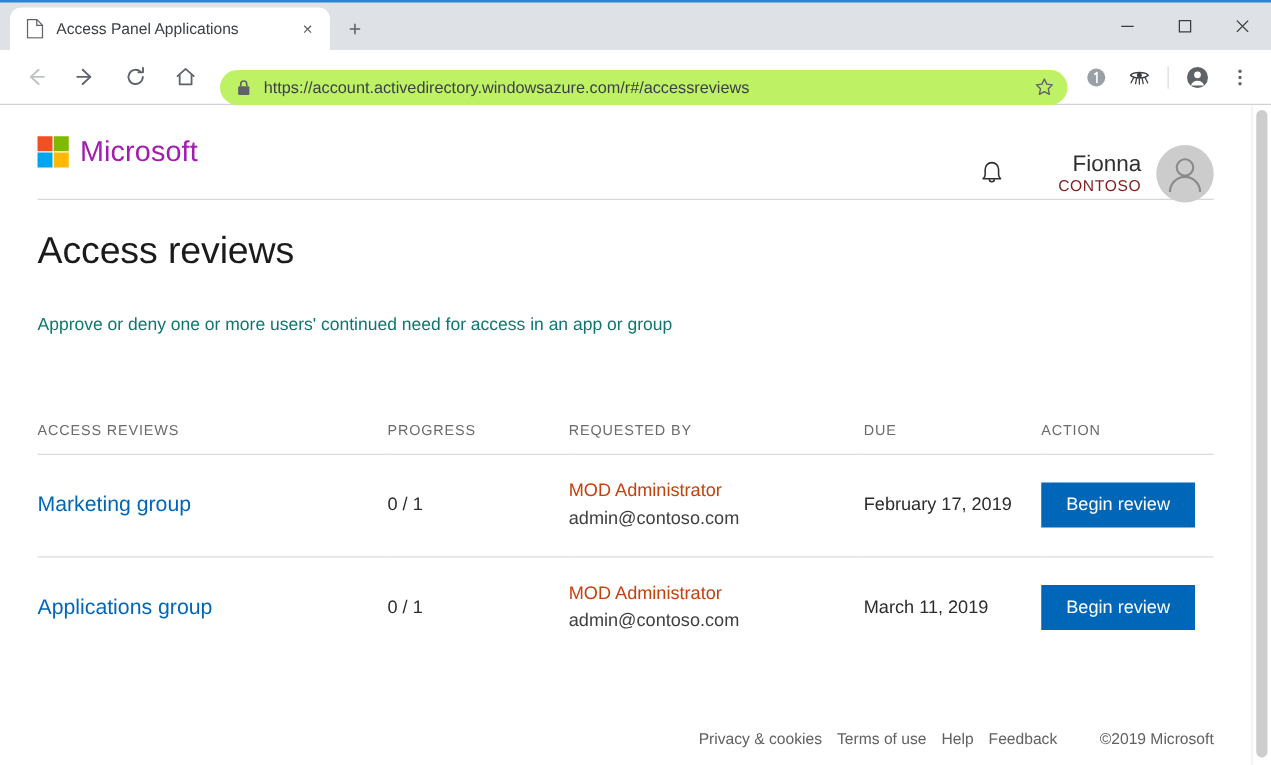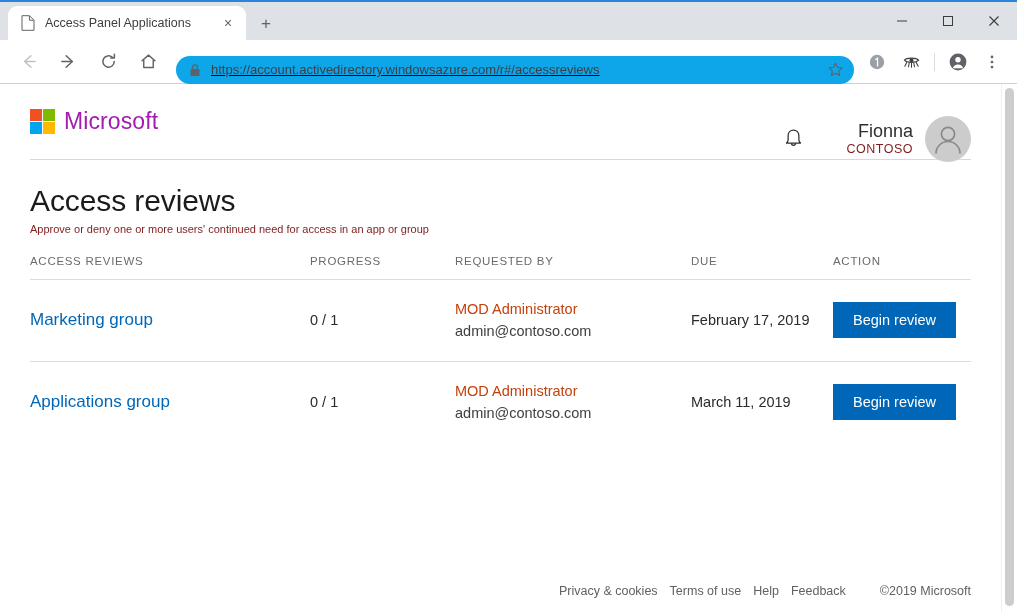--- a/index.html
+++ b/index.html
@@ -30,21 +30,21 @@
     background: #dee1e6;
     position: relative;
     display: flex;
     align-items: flex-end;
     flex: 0 0 auto;
     border-top: 2px solid #2b84d8;
     box-sizing: border-box;
   }
   .tab {
     margin-left: 8px;
-    width: 238px;
+    width: 256px;
     height: 34px;
     background: #ffffff;
     border-radius: 9px 9px 0 0;
     display: flex;
     align-items: center;
     padding: 0 8px 0 12px;
     box-sizing: border-box;
     position: relative;
   }
   .tab-favicon {
@@ -128,29 +128,28 @@
     justify-content: center;
     color: #5f6368;
     border-radius: 50%;
     cursor: pointer;
     flex: 0 0 auto;
   }
   .navbtn.disabled { color: #bdc1c6; }
   .omnibox {
     flex: 1 1 auto;
     height: 28px;
-    background: #0ea5e9;
+    background: #bef264;
     border-radius: 14px;
     display: flex;
     align-items: center;
     margin: 16px 6px 0 8px;
     padding: 0 6px 0 12px;
     box-sizing: border-box;
     cursor: text;
-    text-decoration: underline;
   }
   .lock-ico {
     width: 14px;
     height: 14px;
     margin-right: 9px;
     flex: 0 0 auto;
     display: flex;
     align-items: center;
     justify-content: center;
   }
@@ -284,32 +283,33 @@
   }
 
   
   .content {
     margin: 0 30px;
     flex: 1 1 auto;
     display: flex;
     flex-direction: column;
     padding-top: 24px;
     box-sizing: border-box;
+    gap: 28px;
   }
   .page-title {
     font-size: 30px;
     color: #1b1b1b;
     font-weight: normal;
     margin: 0 0 5px 0;
     letter-spacing: -0.1px;
   }
   .page-sub {
-    font-size: 11px;
-    color: #7f1d1d;
-    margin: 0 0 20px 0;
+    font-size: 14px;
+    color: #0f766e;
+    margin: 0 0 44px 0;
   }
 
   
   .tbl {
     width: 100%;
     border-collapse: collapse;
     table-layout: fixed;
   }
   .tbl th {
     text-align: left;

